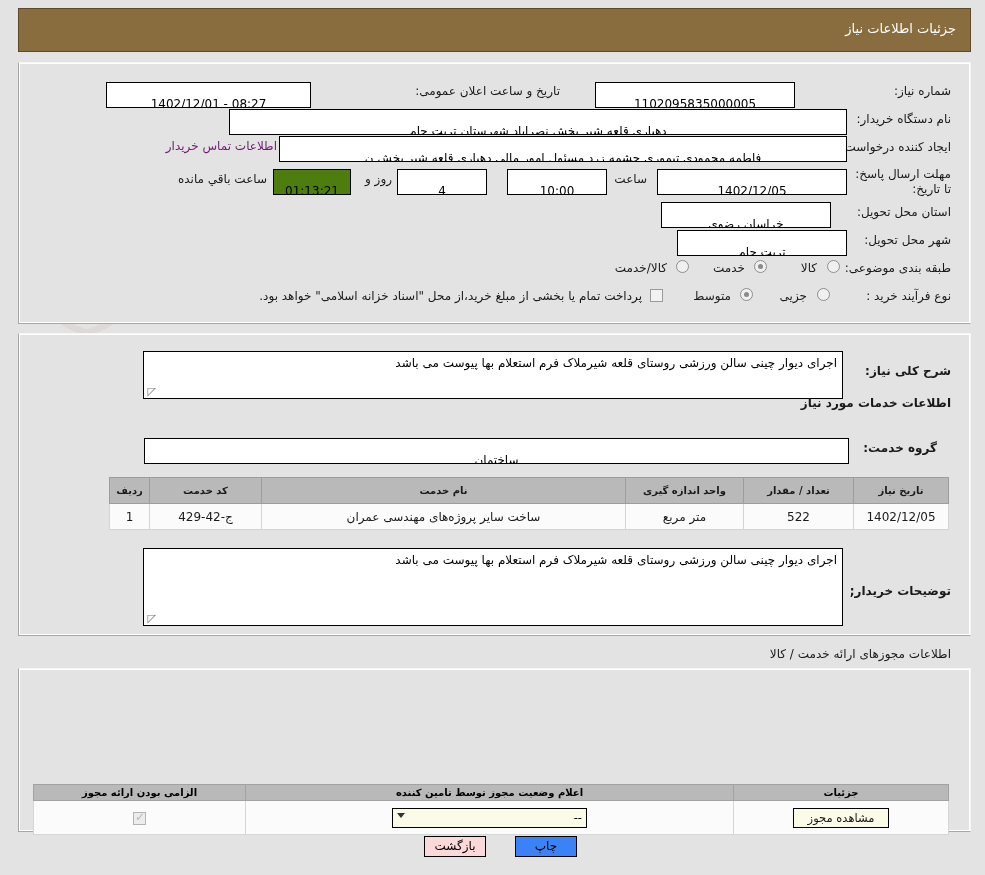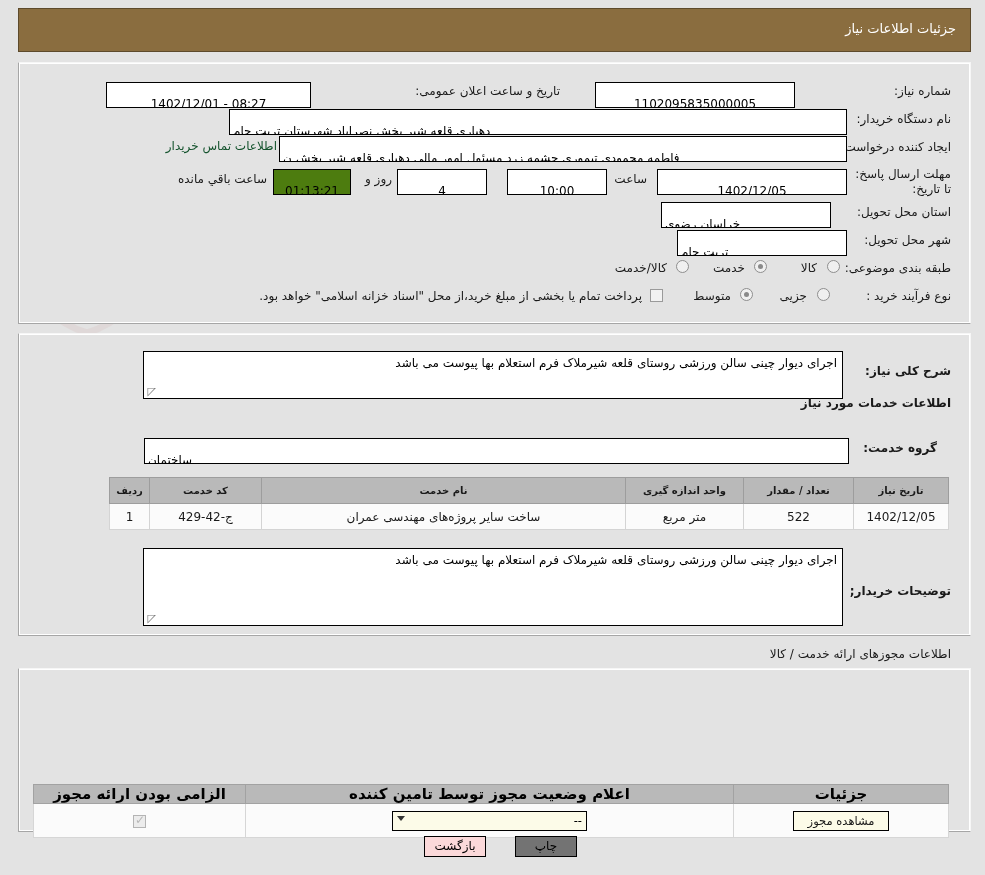--- a/index.html
+++ b/index.html
@@ -91,25 +91,25 @@
     font-size: 12px;
     color: #000;
     line-height: 18px;
     height: 20px;
     padding: 12px 3px;
     overflow: hidden;
     white-space: nowrap;
     z-index: 4;
   }
   .fld.center { text-align: center; }
-  .fld.right  { text-align: left; }
+  .fld.right  { text-align: center; }
   .fld.timer  { background: #4d7c0f; text-align: center; }
   .link {
     position: absolute;
-    color: #14532d;
+    color: #701a75;
     font-size: 12px;
     text-decoration: none;
     white-space: nowrap;
     z-index: 6;
   }
   .plain {
     position: absolute;
     font-size: 12px;
     white-space: nowrap;
     color: #1a1a1a;
@@ -190,21 +190,21 @@
     color: #1a1a1a;
     font-size: 12px;
   }
 
   
   .ptbl { position: absolute; border-collapse: collapse; z-index: 4;
           border: 1px solid #c4c4c4; background:#fff; }
   .ptbl th {
     background: #b9b9b9;
     border: 1px solid #a2a2a2;
-    font-size: 15px;
+    font-size: 10px;
     font-weight: bold;
     height: 16px;
     padding: 0 6px;
     text-align: center;
   }
   .ptbl td {
     background: #fbfbfb;
     border: 1px solid #d6d6d6;
     height: 34px;
     text-align: center;
@@ -262,21 +262,21 @@
     border: 1px solid #000;
     font-size: 12px;
     text-align: center;
     line-height: 19px;
     height: 21px;
     width: 62px;
     cursor: pointer;
     z-index: 5;
   }
   .btn-back  { background: #fbd9da; }
-  .btn-print { background: #737373; }
+  .btn-print { background: #3b82f6; }
 
   .section-note {
     position: absolute;
     font-size: 12px;
     color: #1a1a1a;
     white-space: nowrap;
     z-index: 4;
   }
 </style>
 </head>

